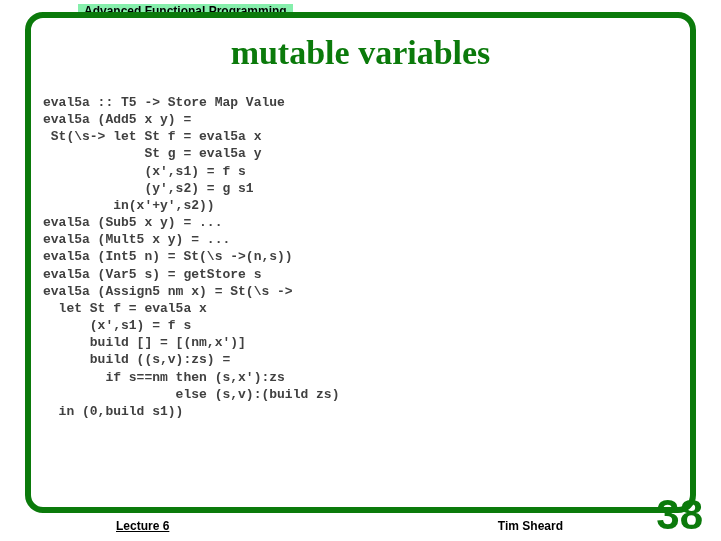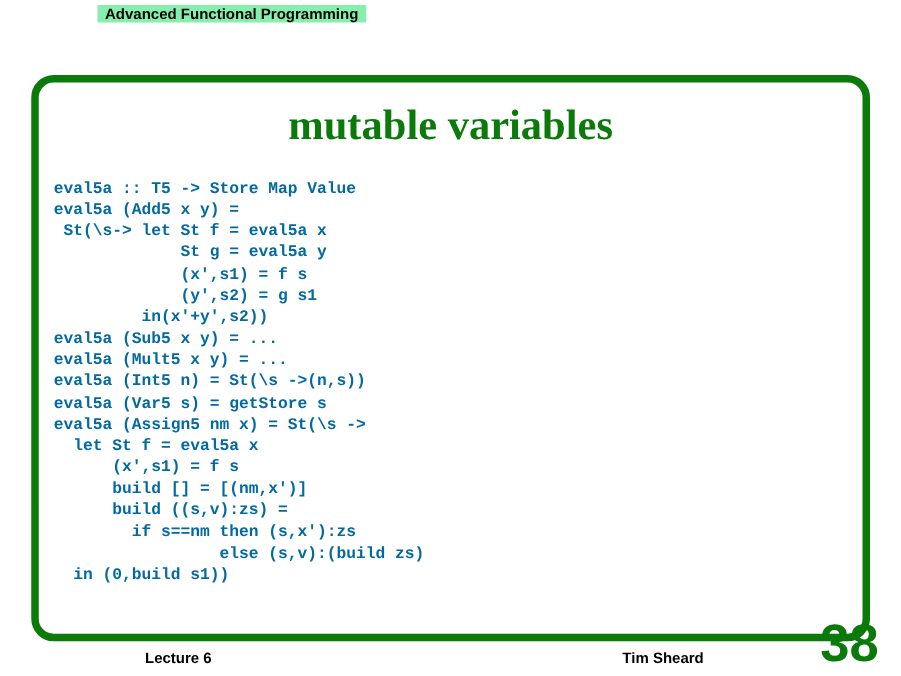--- a/index.html
+++ b/index.html
@@ -12,21 +12,20 @@
   }
   .slide {
     position: absolute;
     top: 12px;
     left: 25px;
     right: 25px;
     bottom: 28px;
     border: 6px solid #0b7a0b;
     border-radius: 18px;
     background: #ffffff;
-    margin-top: 48px;
   }
   .header-label {
     position: absolute;
     top: 4px;
     left: 78px;
     background: #86efac;
     padding: 0 6px;
     font-size: 12px;
     font-weight: bold;
     color: #000;
@@ -55,35 +54,36 @@
     flex: 0 0 56%;
   }
   .right-col {
     flex: 1;
     padding-top: 12px;
   }
   pre.code {
     font-family: "Courier New", Courier, monospace;
     font-size: 13px;
     font-weight: bold;
-    color: #0369a1;
+    color: #404040;
     line-height: 1.32;
     white-space: pre;
   }
   .right-col pre.code {
     font-size: 14.5px;
     line-height: 1.55;
   }
   .footer-left {
     position: absolute;
     bottom: 8px;
     left: 116px;
     font-size: 12px;
     font-weight: bold;
     color: #000;
+    text-decoration: underline;
   }
   .footer-right {
     position: absolute;
     bottom: 8px;
     right: 158px;
     font-size: 12px;
     font-weight: bold;
     color: #000;
     margin-left: 12px;
   }

